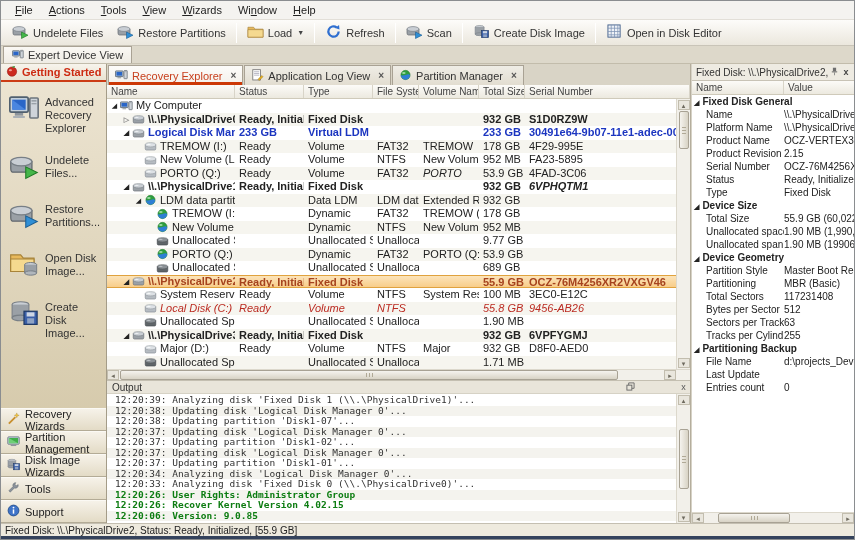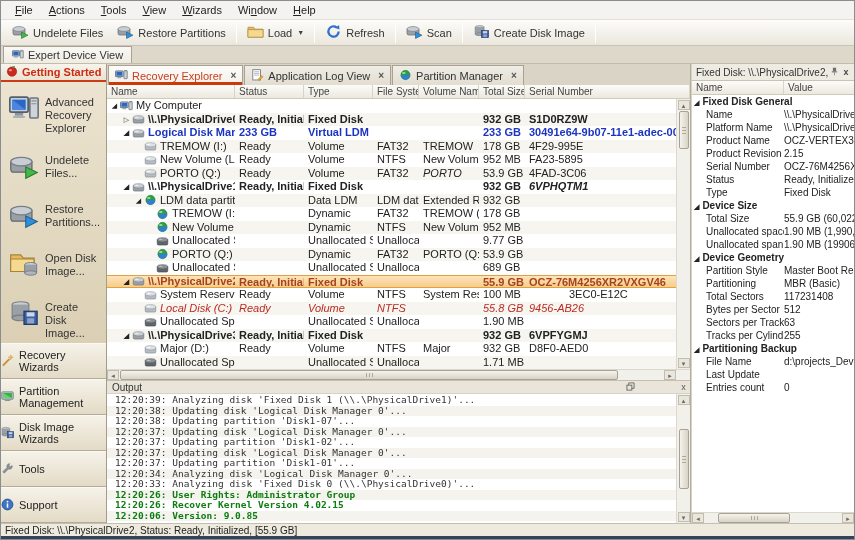--- a/index.html
+++ b/index.html
@@ -28,21 +28,21 @@
 
   
   .sidebar { width:107px; background:linear-gradient(#ede5d3,#cfc2a0); border-right:1px solid #a49c88; display:flex; flex-direction:column; }
   .sb-head { height:18px; background:linear-gradient(#f7f4ec,#eae3d2); display:flex; align-items:center; gap:4px; padding-left:5px; font-size:11px; font-weight:bold; color:#cc2b12; border-bottom:2px solid #cc3b14; }
   .sb-head svg { width:12px; height:12px; }
   .sb-items { flex:1; padding:12px 4px 0 8px; display:flex; flex-direction:column; gap:17px; overflow:hidden; }
   .sb-item { display:flex; gap:6px; align-items:flex-start; cursor:pointer; }
   .sb-item svg { width:30px; height:28px; flex:none; }
   .sb-item span.lbl { font-size:11px; color:#333; line-height:13px; padding-top:2px; }
   .sb-sections { }
-  .sb-sec { height:36px; background:linear-gradient(#f6f2e9,#e3dbc6); border-top:1px solid #fbf9f4; border-bottom:1px solid #b3ab96; display:flex; align-items:center; gap:5px; font-size:11px; color:#222; cursor:pointer; }
+  .sb-sec { height:23px; background:linear-gradient(#f6f2e9,#e3dbc6); border-top:1px solid #fbf9f4; border-bottom:1px solid #b3ab96; display:flex; align-items:center; gap:5px; padding-left:6px; font-size:11px; color:#222; cursor:pointer; }
   .sb-sec svg { width:13px; height:13px; }
 
   
   .center { width:584px; display:flex; flex-direction:column; background:#fff; border-right:1px solid #b5ae9d; min-height:0; }
   .doctabs { height:21px; background:#d9d4c6; display:flex; align-items:flex-end; padding-left:1px; flex:none; }
   .dtab { display:flex; align-items:center; gap:4px; height:20px; padding:0 6px; font-size:11px; color:#333; background:linear-gradient(#efede6,#e2ddd0); border:1px solid #a9a294; border-bottom:none; margin-right:1px; position:relative; }
   .dtab svg { width:13px; height:12px; }
   .dtab .x { font-size:10px; font-weight:bold; color:#555; margin-left:4px; cursor:pointer; }
   .dtab.active { background:linear-gradient(#fdfcfa,#f3f0ea); color:#c8401e; }
   .dtab.active::after { content:""; position:absolute; left:0; right:0; bottom:0; height:3px; background:#cc3806; }
@@ -171,20 +171,27 @@
             <ellipse cx="6" cy="3.2" rx="4.8" ry="1.6" fill="#c9ced4" stroke="#787f86" stroke-width="0.6"></ellipse>
             <path d="M1.2 3.2v7.6h9.6V3.2" fill="#9aa0a6" stroke="#787f86" stroke-width="0.6"></path>
             <ellipse cx="6" cy="10.8" rx="4.8" ry="1.6" fill="#9aa0a6" stroke="#787f86" stroke-width="0.6"></ellipse>
             <rect x="8" y="7" width="7.5" height="7.5" fill="#3a5fa8" stroke="#203a66" stroke-width="0.7"></rect>
             <rect x="9.5" y="7.6" width="4.5" height="2.4" fill="#cdd6e4"></rect>
             <rect x="9.8" y="11" width="4" height="3" fill="#8fa3c4"></rect>
           </svg></span>
         <span>Create Disk Image</span>
       </div>
       <div class="tb-sep"></div>
+      <div class="tb-btn">
+        <span><svg viewBox="0 0 16 16">
+            <rect x="1" y="1" width="13" height="13" fill="#eef2f7" stroke="#44618c"></rect>
+            <path d="M1 4.5h13M1 8h13M1 11.5h13M4.5 1v13M8 1v13M11.5 1v13" stroke="#7e93b4" stroke-width="0.8"></path>
+          </svg></span>
+        <span>Open in Disk Editor</span>
+      </div>
     </div>
   <div class="viewtabs">
     <div class="viewtab">
       <span id="viewtab-icon"><svg viewBox="0 0 16 14">
             <rect x="0.5" y="2" width="9.5" height="7" rx="0.8" fill="#b9c6d2" stroke="#51606f"></rect>
             <rect x="1.8" y="3.2" width="6.9" height="4.6" fill="#2a66c8"></rect>
             <rect x="3" y="9.8" width="4.5" height="1.2" fill="#8d949c"></rect>
             <rect x="11" y="1.5" width="4" height="10" rx="0.5" fill="#cfd4da" stroke="#6e757d"></rect>
             <rect x="11.8" y="2.5" width="2.4" height="1" fill="#9aa1a8"></rect>
           </svg></span>
@@ -590,21 +597,21 @@
                     <ellipse cx="8" cy="5.5" rx="6.5" ry="2.6" fill="#dde1e5" stroke="#8d949a" stroke-width="0.7"></ellipse>
                     <ellipse cx="5.8" cy="4.9" rx="2.4" ry="0.8" fill="#f6f8f9"></ellipse>
                   </svg></span>
                 <span>System Reserved (1:)</span>
               </div>
               <div class="td" style="width: 69px;">Ready</div>
               <div class="td" style="width: 69px;">Volume</div>
               <div class="td" style="width: 46px;">NTFS</div>
               <div class="td" style="width: 60px;">System Reserved</div>
               <div class="td num" style="width: 46px;">100 MB</div>
-              <div class="td" style="width: 152px; flex: 1 1 0%; margin-left: 40px;">3EC0-E12C</div>
+              <div class="td" style="width: 152px; flex: 1 1 0%;">3EC0-E12C</div>
             </div>
             <div class="trow red">
               <div class="td namecell" style="width: 128px; padding-left: 26px;">
                 <span class="expander"></span>
                 <span class="ric"><svg viewBox="0 0 16 14">
                     <path d="M1.5 5.5h13v4.5q0 2-1.5 2h-10q-1.5 0-1.5-2z" fill="#b6bcc2" stroke="#787f86" stroke-width="0.7"></path>
                     <ellipse cx="8" cy="5.5" rx="6.5" ry="2.6" fill="#dde1e5" stroke="#8d949a" stroke-width="0.7"></ellipse>
                     <ellipse cx="5.8" cy="4.9" rx="2.4" ry="0.8" fill="#f6f8f9"></ellipse>
                   </svg></span>
                 <span>Local Disk (C:)</span>

